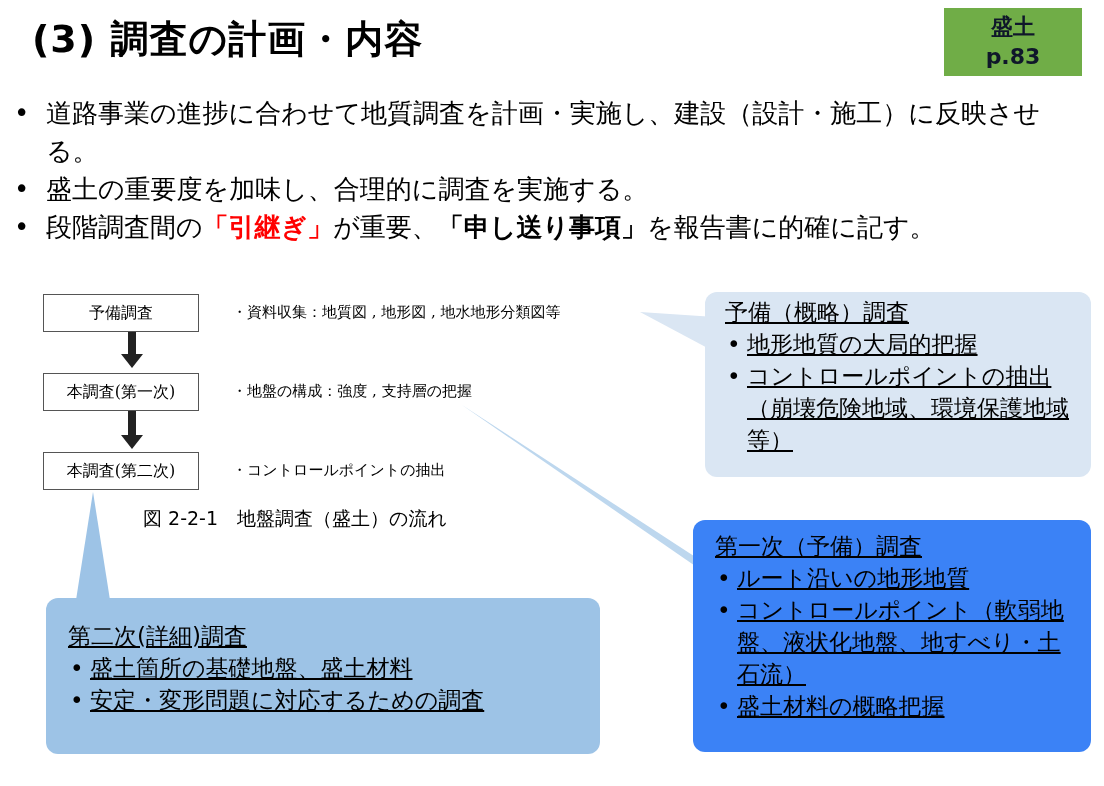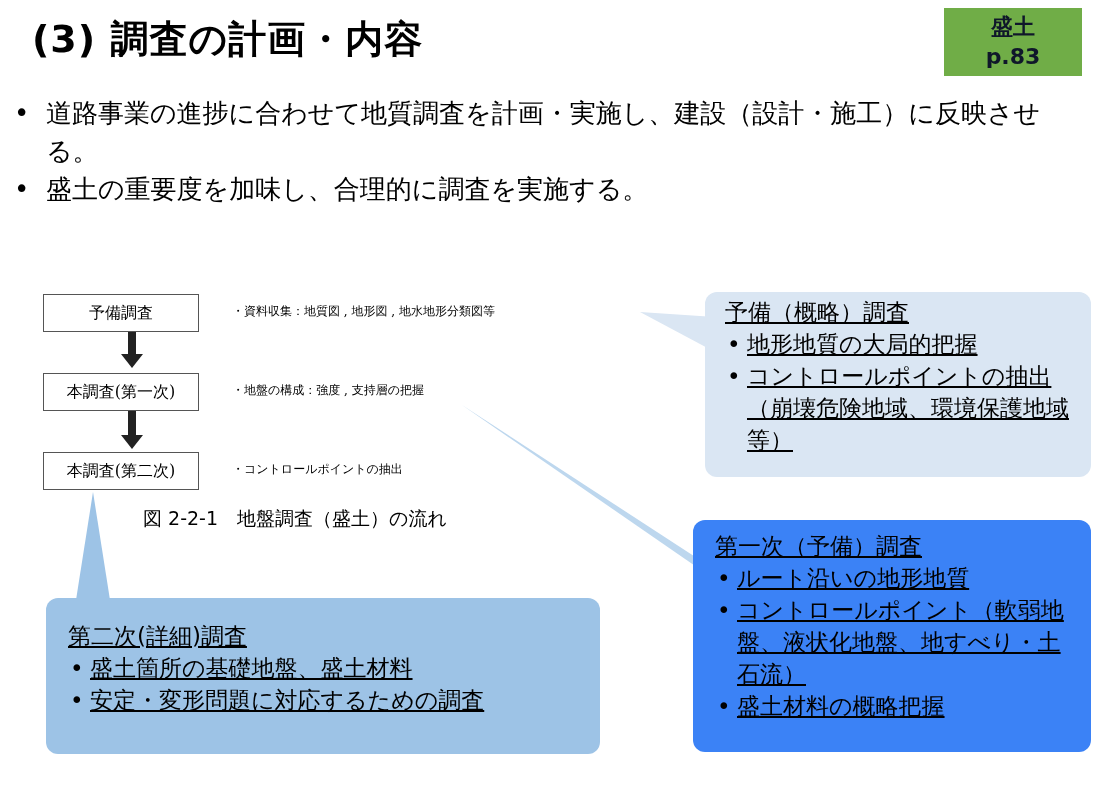--- a/index.html
+++ b/index.html
@@ -10,21 +10,21 @@
            color: #0f172a; font-weight: bold; font-size: 22px; text-align: center; line-height: 30px;
            display: flex; flex-direction: column; justify-content: center; }
   .bullets { position: absolute; left: 14px; top: 94px; font-size: 26px; line-height: 38px; margin: 0; padding: 0; list-style: none; }
   .bullets li { position: relative; padding-left: 32px; }
   .bullets li::before { content: "•"; position: absolute; left: 0; top: 0; }
   .red { color: #ff0000; font-weight: bold; }
   .bold { font-weight: bold; }
   .flow-box { position: absolute; left: 43px; width: 156px; height: 38px; border: 1px solid #555;
               background: #fff; font-family: "DejaVu Serif", "Liberation Serif", serif; font-size: 16px;
               display: flex; align-items: center; justify-content: center; box-sizing: border-box; }
-  .flow-note { position: absolute; left: 232px; font-family: "DejaVu Serif", "Liberation Serif", serif; font-size: 12px; }
+  .flow-note { position: absolute; left: 232px; font-family: "DejaVu Serif", "Liberation Serif", serif; font-size: 15px; }
   .arrow { position: absolute; left: 128px; width: 0; }
   .arrow .shaft { position: absolute; left: 0; width: 8px; background: #222; }
   .arrow .head { position: absolute; left: -7px; width: 0; height: 0; border-left: 11px solid transparent;
                  border-right: 11px solid transparent; border-top: 14px solid #222; }
   .caption { position: absolute; left: 143px; top: 506px; font-size: 19px; }
   .callout { position: absolute; border-radius: 12px; font-size: 23px; line-height: 32px; box-sizing: border-box; text-decoration: underline; }
   .callout ul { list-style: none; margin: 0; padding: 0; }
   .callout li { position: relative; padding-left: 22px; }
   .callout li::before { content: "•"; position: absolute; left: 2px; }
   .c1 { left: 705px; top: 292px; width: 386px; height: 185px; background: #dae6f3; padding: 4px 20px 0 20px; }
@@ -37,20 +37,23 @@
 
 <div class="title">(3) 調査の計画・内容</div>
 <div class="badge">
   <span>盛土</span>
   <span>p.83</span>
 </div>
 
 <ul class="bullets">
   <li><span style="display:inline-block;width:1040px;">道路事業の進捗に合わせて地質調査を計画・実施し、建設（設計・施工）に反映させる。</span></li>
   <li><span>盛土の重要度を加味し、合理的に調査を実施する。</span></li>
+  <li style="white-space:nowrap;">
+    <span>段階調査間の</span><span class="red">「引継ぎ」</span><span>が重要、</span><span class="bold">「申し送り事項」</span><span>を報告書に的確に記す。</span>
+  </li>
 </ul>
 
 <svg class="tails">
   <polygon points="640,312 730,318 730,360" fill="#dae6f3"></polygon>
   <polygon points="462,405 700,560 730,590" fill="#bdd7ee"></polygon>
   <polygon points="93,492 76,600 110,600" fill="#9dc3e6"></polygon>
 </svg>
 
 <div class="flow-box" style="top:294px;">予備調査</div>
 <div class="flow-note" style="top:303px;">・資料収集：地質図 , 地形図 , 地水地形分類図等</div>

